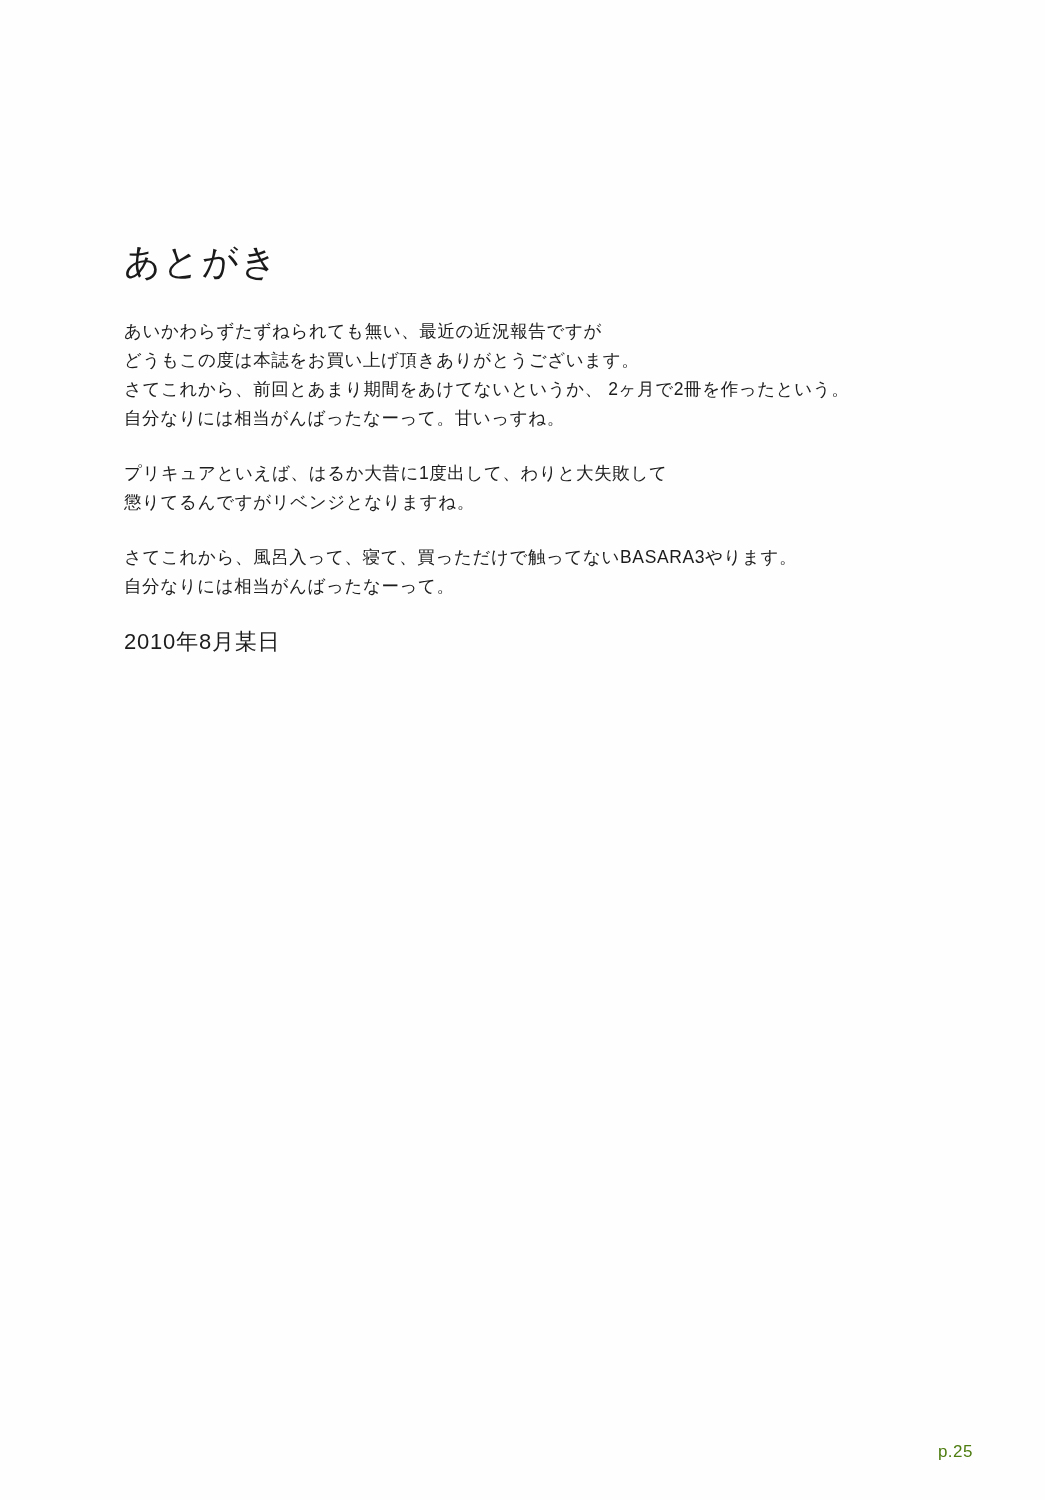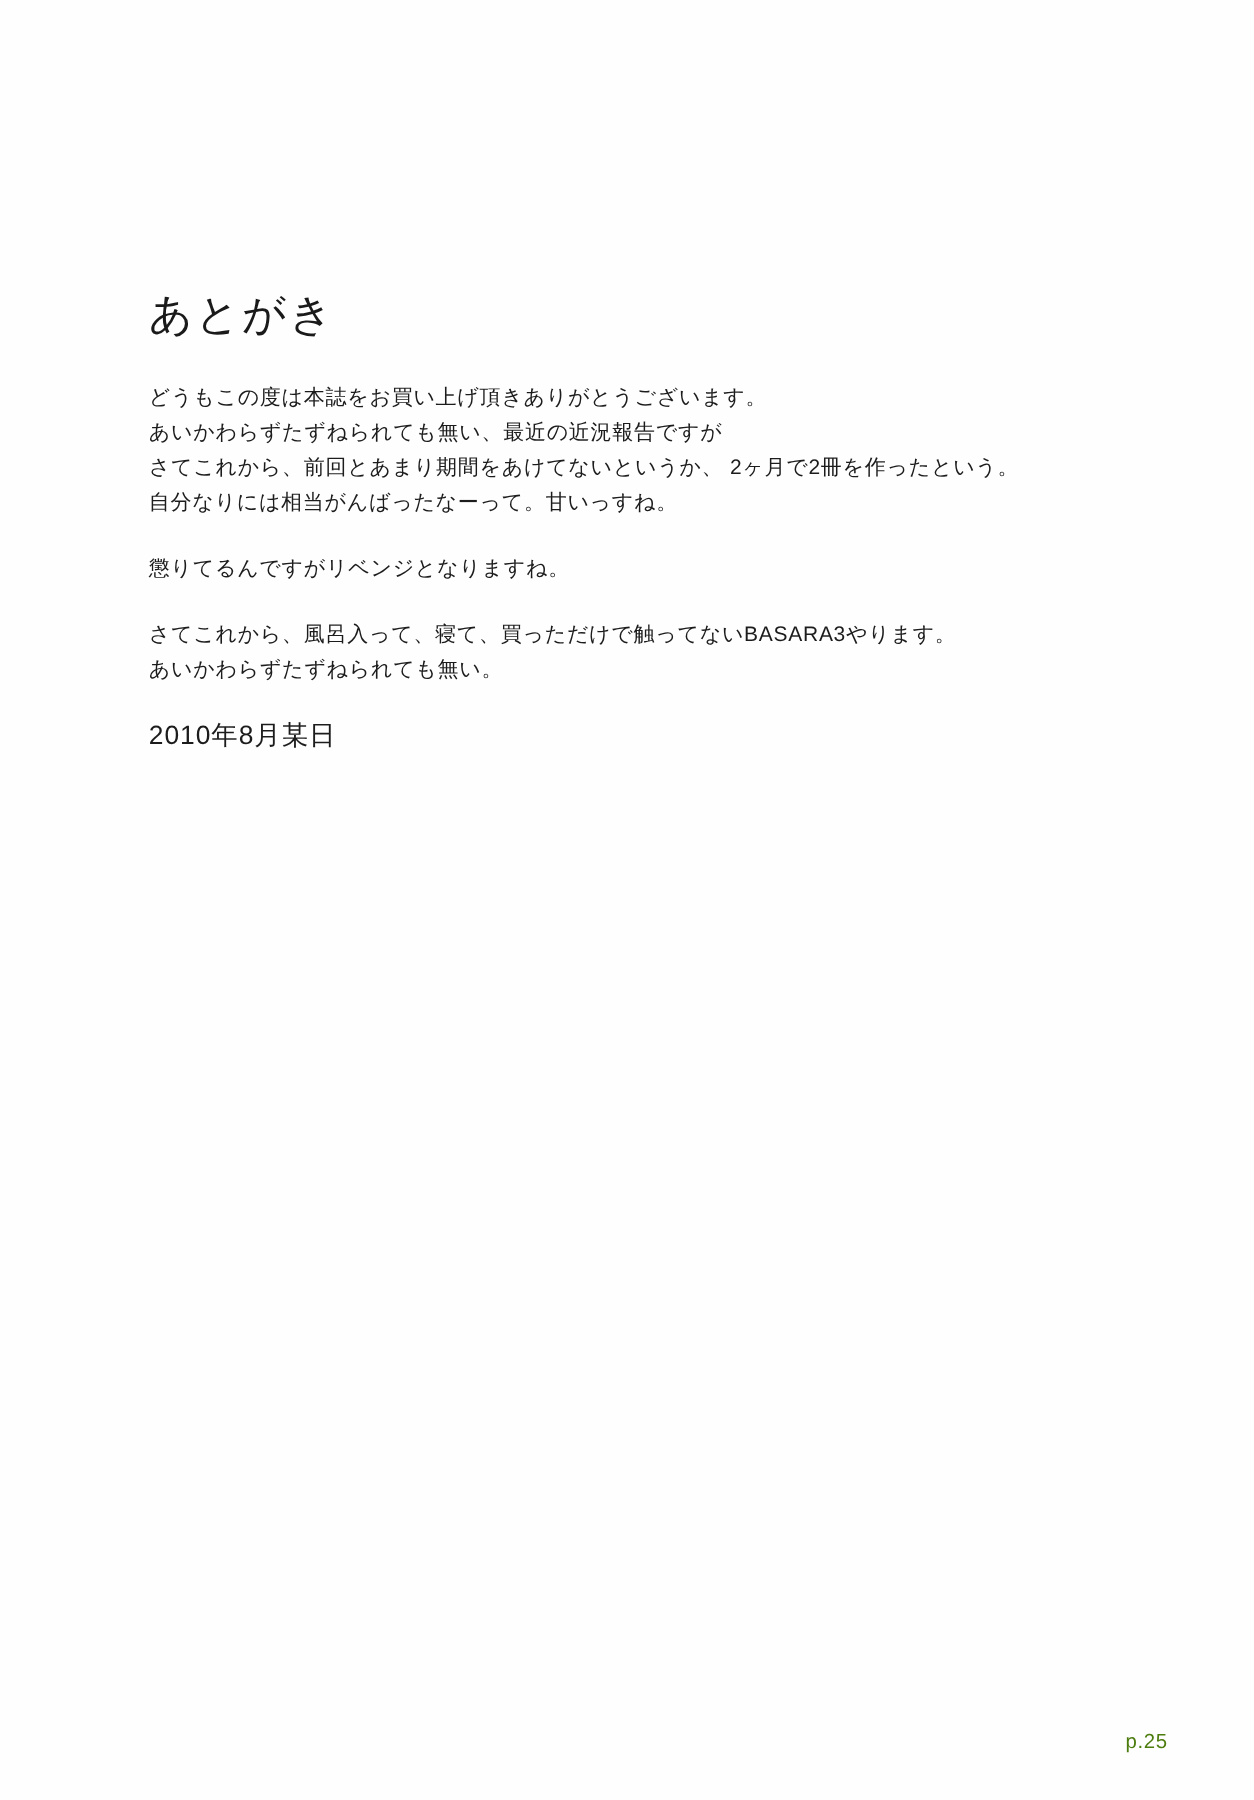--- a/index.html
+++ b/index.html
@@ -67,33 +67,34 @@
 </head>
 <body>
 
 <div class="page">
 
   <div class="afterword">
 
     <h1 class="afterword-title">あとがき</h1>
 
     <div class="para">
+      <div class="line">あいかわらずたずねられても無い、最近の近況報告ですが</div>
       <div class="line">どうもこの度は本誌をお買い上げ頂きありがとうございます。</div>
-      <div class="line">あいかわらずたずねられても無い、最近の近況報告ですが</div>
       <div class="line">さてこれから、前回とあまり期間をあけてないというか、 2ヶ月で2冊を作ったという。</div>
       <div class="line">自分なりには相当がんばったなーって。甘いっすね。</div>
     </div>
 
     <div class="para">
+      <div class="line">プリキュアといえば、はるか大昔に1度出して、わりと大失敗して</div>
       <div class="line">懲りてるんですがリベンジとなりますね。</div>
     </div>
 
     <div class="para">
       <div class="line">さてこれから、風呂入って、寝て、買っただけで触ってないBASARA3やります。</div>
-      <div class="line">あいかわらずたずねられても無い。</div>
+      <div class="line">自分なりには相当がんばったなーって。</div>
     </div>
 
     <div class="para">
       <div class="date-line">2010年8月某日</div>
     </div>
 
   </div>
 
   <div class="page-number">p.25</div>
 

